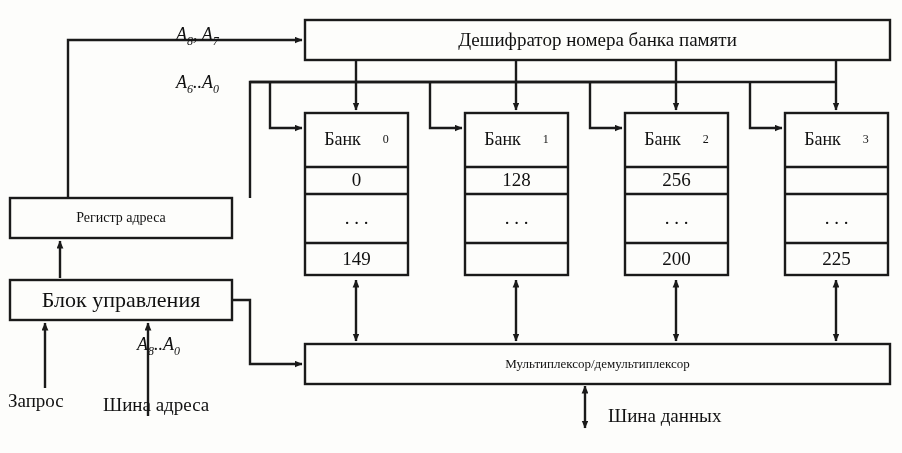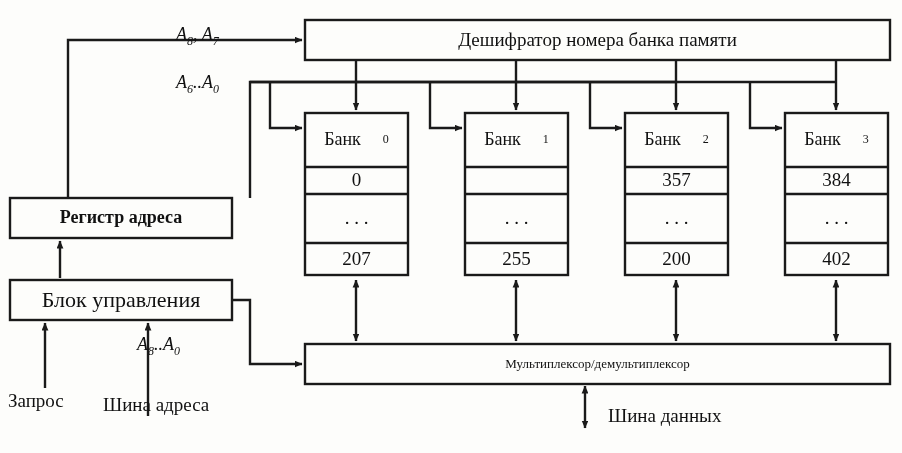--- a/index.html
+++ b/index.html
@@ -29,21 +29,21 @@
     justify-content: center;
     text-align: center;
     color: #111;
     font-family: "Liberation Serif", serif;
     line-height: 1.1;
   }
   .decoder-label { font-size: 19px; }
   .bank-title { font-size: 18px; gap: 22px; }
   .bank-cell { font-size: 19px; }
   .mux-label { font-size: 13px; }
-  .reg-label { font-size: 18px; font-weight: bold; }
+  .reg-label { font-size: 14px; }
   .ctrl-label { font-size: 22px; }
   .sig-label {
     position: absolute;
     font-size: 18px;
     font-style: italic;
     color: #111;
     white-space: nowrap;
     font-family: "Liberation Serif", serif;
   }
   .sig-label sub {
@@ -169,44 +169,43 @@
   </svg>
 
   <div class="boxlabel decoder-label" style="left:305px; top:20px; width:585px; height:40px;">Дешифратор номера банка памяти</div>
 
   <div class="boxlabel bank-title" style="left:305px; top:113px; width:103px; height:54px;">
     <span>Банк</span>
       <span class="bank-sub">0</span>
   </div>
   <div class="boxlabel bank-cell" style="left:305px; top:167px; width:103px; height:27px;">0</div>
   <div class="boxlabel bank-cell" style="left:305px; top:194px; width:103px; height:49px;">. . .</div>
-  <div class="boxlabel bank-cell" style="left:305px; top:243px; width:103px; height:32px;">207</div>
+  <div class="boxlabel bank-cell" style="left:305px; top:243px; width:103px; height:32px;">149</div>
 
   <div class="boxlabel bank-title" style="left:465px; top:113px; width:103px; height:54px;">
     <span>Банк</span>
       <span class="bank-sub">1</span>
   </div>
+  <div class="boxlabel bank-cell" style="left:465px; top:167px; width:103px; height:27px;">128</div>
   <div class="boxlabel bank-cell" style="left:465px; top:194px; width:103px; height:49px;">. . .</div>
-  <div class="boxlabel bank-cell" style="left:465px; top:243px; width:103px; height:32px;">255</div>
 
   <div class="boxlabel bank-title" style="left:625px; top:113px; width:103px; height:54px;">
     <span>Банк</span>
       <span class="bank-sub">2</span>
   </div>
-  <div class="boxlabel bank-cell" style="left:625px; top:167px; width:103px; height:27px;">357</div>
+  <div class="boxlabel bank-cell" style="left:625px; top:167px; width:103px; height:27px;">256</div>
   <div class="boxlabel bank-cell" style="left:625px; top:194px; width:103px; height:49px;">. . .</div>
   <div class="boxlabel bank-cell" style="left:625px; top:243px; width:103px; height:32px;">200</div>
 
   <div class="boxlabel bank-title" style="left:785px; top:113px; width:103px; height:54px;">
     <span>Банк</span>
       <span class="bank-sub">3</span>
   </div>
-  <div class="boxlabel bank-cell" style="left:785px; top:167px; width:103px; height:27px;">384</div>
   <div class="boxlabel bank-cell" style="left:785px; top:194px; width:103px; height:49px;">. . .</div>
-  <div class="boxlabel bank-cell" style="left:785px; top:243px; width:103px; height:32px;">402</div>
+  <div class="boxlabel bank-cell" style="left:785px; top:243px; width:103px; height:32px;">225</div>
 
   <div class="boxlabel mux-label" style="left:305px; top:344px; width:585px; height:40px;">Мультиплексор/демультиплексор</div>
 
   <div class="boxlabel reg-label" style="left:10px; top:198px; width:222px; height:40px;">Регистр адреса</div>
   <div class="boxlabel ctrl-label" style="left:10px; top:280px; width:222px; height:40px;">Блок управления</div>
 
   <div class="sig-label" style="left:176px; top:24px;">
     <span>A<sub>8</sub>, A<sub>7</sub></span>
   </div>
   <div class="sig-label" style="left:176px; top:72px;">

